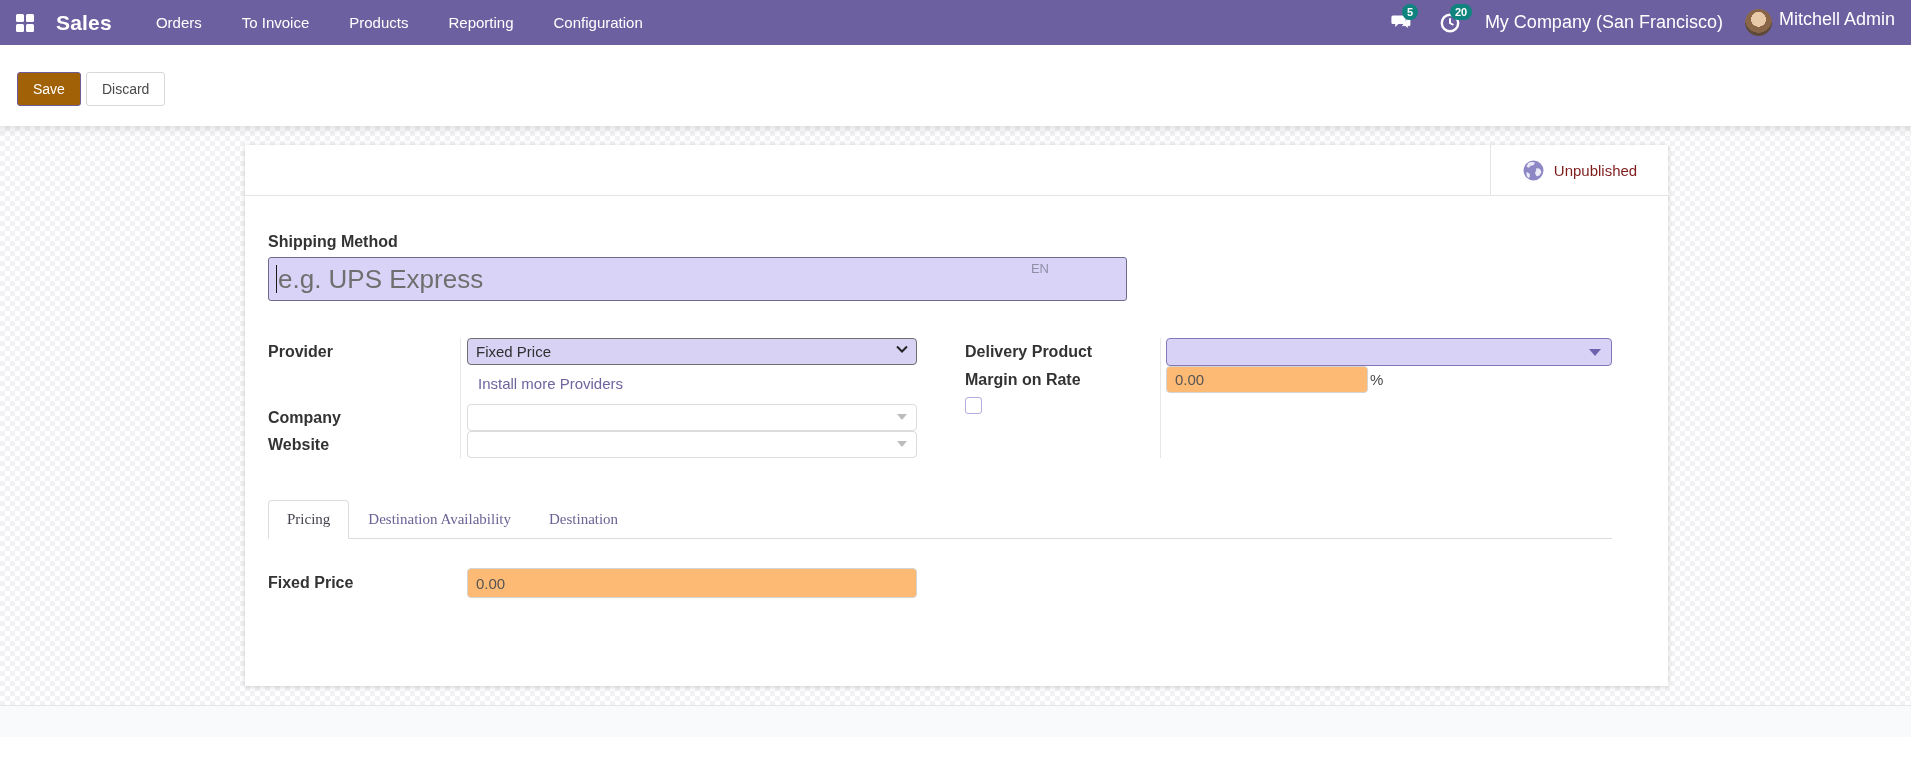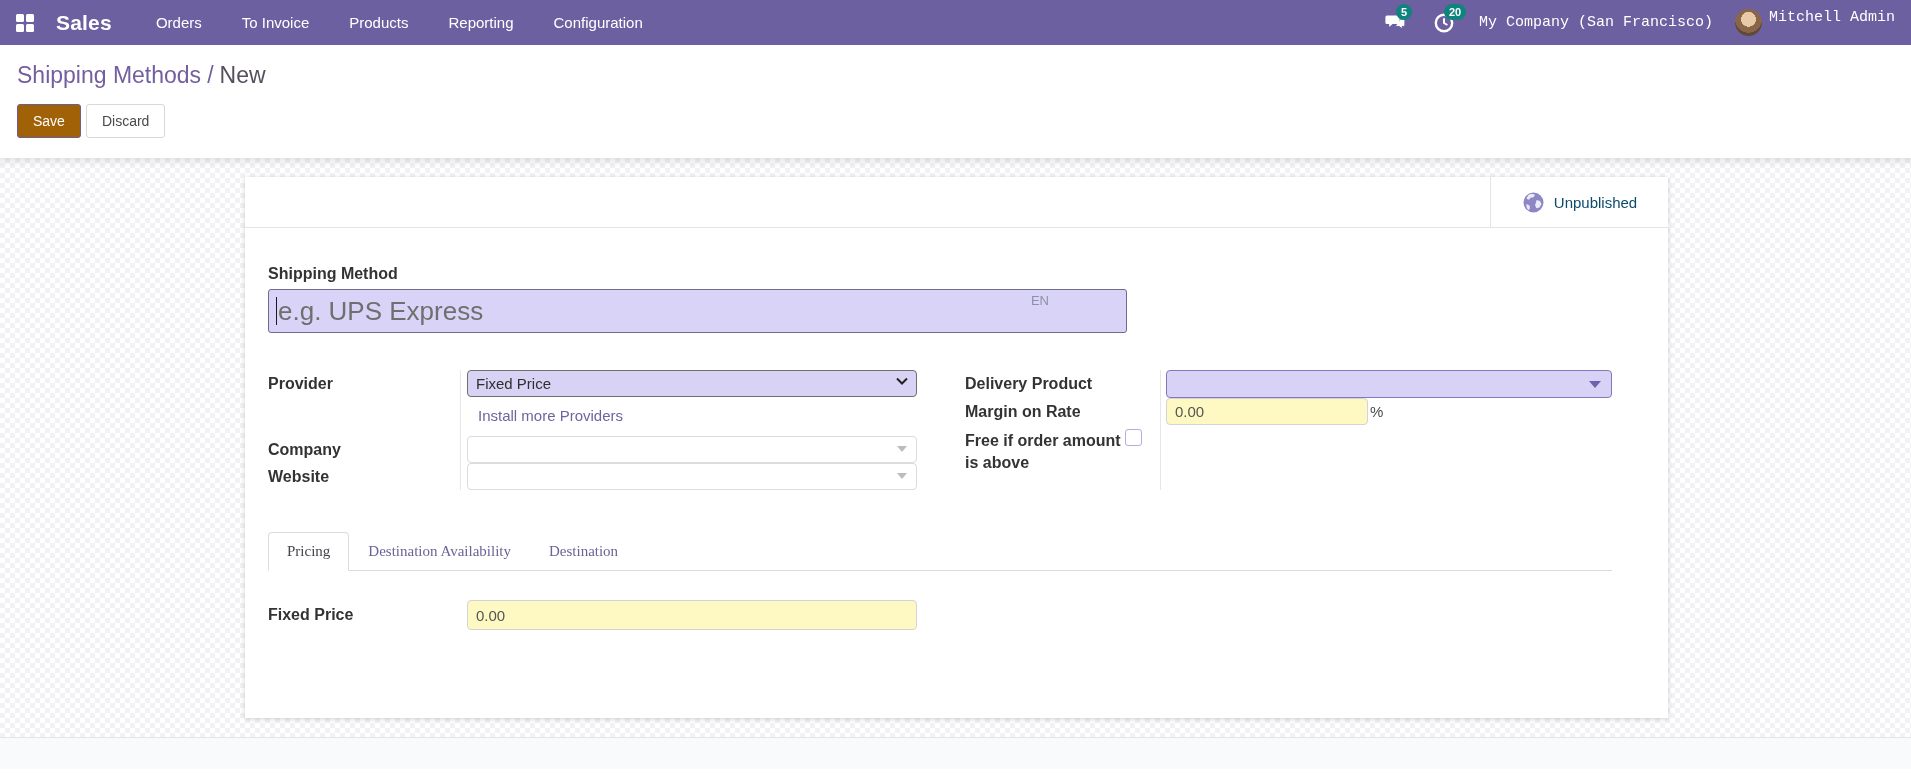--- a/index.html
+++ b/index.html
@@ -11,21 +11,21 @@
     color:#fff; padding:0 16px 0 14px; }
   .apps-btn { width:22px; height:22px; display:flex; align-items:center; justify-content:center; cursor:pointer; }
   .brand { font-size:21px; font-weight:700; margin-left:20px; letter-spacing:.2px; cursor:pointer; }
   .nav-menu { display:flex; align-items:center; margin-left:42px; gap:36px; font-size:15px; }
   .nav-item { cursor:pointer; padding:12px 2px; }
   .nav-spacer { flex:1; }
   .nav-right { display:flex; align-items:center; gap:22px; }
   .icon-wrap { position:relative; width:26px; height:26px; display:flex; align-items:center; justify-content:center; cursor:pointer; }
   .badge { position:absolute; top:-6px; left:13px; background:#0f837d; color:#fff;
     font-size:11px; line-height:16px; border-radius:9px; padding:0 5px; font-weight:700; }
-  .company-name, .user-name { font-size:15px; cursor:pointer; white-space:nowrap;font-family:Liberation Mono, monospace; }
+  .company-name, .user-name { font-size:18px; cursor:pointer; white-space:nowrap; }
   .user-zone { display:flex; gap:7px; cursor:pointer; }
   .avatar { width:27px; height:27px; border-radius:50%;
     background:radial-gradient(circle at 50% 38%, #e8c9a8 0 34%, #8a6648 35% 62%, #5d4a3a 63% 100%); }
 
   
   .control-panel { background:#fff; padding:14px 17px 20px 17px; }
   .breadcrumb { font-size:23px; line-height:32px; }
   .breadcrumb .bc-link { color:#735f9e; cursor:pointer; }
   .breadcrumb .bc-sep { color:#735f9e; padding:0 6px; }
   .breadcrumb .bc-current { color:#564f5e; }
@@ -41,21 +41,21 @@
       linear-gradient(45deg, #f2f2f4 25%, transparent 25%, transparent 75%, #f2f2f4 75%);
     background-size:10px 10px; background-position:0 0,5px 5px;
     box-shadow: inset 0 12px 9px -9px rgba(0,0,0,.12); }
   .sheet { position:absolute; left:245px; top:19px; width:1423px; height:541px;
     background:#fff; box-shadow:0 1px 5px rgba(0,0,0,.18); }
 
   
   .statusbar { height:51px; border-bottom:1px solid #e4e4e4; display:flex; justify-content:flex-end; }
   .publish-box { width:178px; border-left:1px solid #e4e4e4; display:flex; align-items:center;
     justify-content:center; gap:9px; cursor:pointer; }
-  .publish-label { color:#0c4a6e; font-size:15px; }
+  .publish-label { color:#7f1d1d; font-size:15px; }
 
   
   .sheet-body { padding:0 56px 0 23px; }
   .title-group { margin-top:37px; }
   .o-label { font-size:16px; font-weight:700; color:#333; }
   .title-input-wrap { position:relative; margin-top:6px; width:789px; }
   .title-input { width:859px; height:44px; background:#d9d4f7; border:1px solid #6c6c8c;
     border-radius:3px; font-size:26px; color:#3d3d3d; padding:0 40px 0 9px;
     font-family:"Liberation Sans", sans-serif; }
   .title-input::placeholder { color:#6f6f6f; opacity:1; }
@@ -83,21 +83,21 @@
   .sel-lav { width:446px; height:28px; background:#d8d2f7; border:1px solid #8478b8; }
   .caret-dark { position:absolute; right:8px; top:6px; }
   .caret-gray { position:absolute; right:9px; top:9px; width:0; height:0;
     border-left:5px solid transparent; border-right:5px solid transparent; border-top:6px solid #bcbcbc; }
   .caret-purple { position:absolute; right:10px; top:10px; width:0; height:0;
     border-left:6px solid transparent; border-right:6px solid transparent; border-top:7px solid #6f61ae; }
 
   .install-link { margin:10px 0 12px 11px; color:#71639e; font-size:15px; cursor:pointer; display:inline-block; }
   .mt8 { margin-top:0; }
 
-  .txt-input { height:27px; background:#fef9c3; border:1px solid #d4d4d4; border-radius:4px;
+  .txt-input { height:27px; background:#fdba74; border:1px solid #d4d4d4; border-radius:4px;
     font-size:15px; color:#555; padding:0 8px; font-family:"Liberation Sans", sans-serif; }
   .w-margin { width:202px; }
   .pct { font-size:15px; color:#494949; margin-left:2px; }
   .free-label { max-width:160px; line-height:1.35; }
   .checkbox { width:17px; height:17px; border:1px solid #b5addb; border-radius:3px;
     background:#fff; margin-top:4px; cursor:pointer; }
 
   
   .tabs { margin-top:42px; display:flex; border-bottom:1px solid #dcdcdc;font-family:Liberation Serif, serif; }
   .tab { font-size:15px; padding:10px 18px; cursor:pointer; color:#6b6496;
@@ -152,23 +152,20 @@
     </div>
     <div class="company-name">My Company (San Francisco)</div>
     <div class="user-zone">
       <div class="avatar"></div>
       <div class="user-name">Mitchell Admin</div>
     </div>
   </div>
 </div>
 
 <div class="control-panel">
-  <div class="breadcrumb">
-    <span class="bc-link">Shipping Methods</span><span class="bc-sep">/</span><span class="bc-current">New</span>
-  </div>
   <div class="cp-buttons">
     <button class="btn btn-primary">Save</button>
     <button class="btn btn-secondary">Discard</button>
   </div>
 </div>
 
 <div class="content">
   <div class="sheet">
 
     <div class="statusbar">
@@ -239,21 +236,20 @@
             </div>
           </div>
           <div class="f-row mt8">
             <div class="f-label o-label">Margin on Rate</div>
             <div class="f-field" style="display:flex; align-items:center;">
               <input class="txt-input w-margin" type="text" value="0.00" style="">
               <span class="pct">%</span>
             </div>
           </div>
           <div class="f-row mt8">
-            <div class="f-label o-label free-label">Free if order amount is above</div>
             <div class="f-field">
               <div class="checkbox"></div>
             </div>
           </div>
         </div>
       </div>
 
       <div class="tabs">
         <div class="tab active">Pricing</div>
         <div class="tab">Destination Availability</div>

